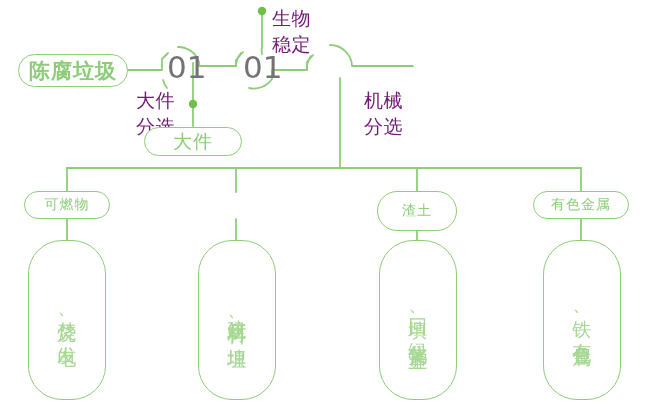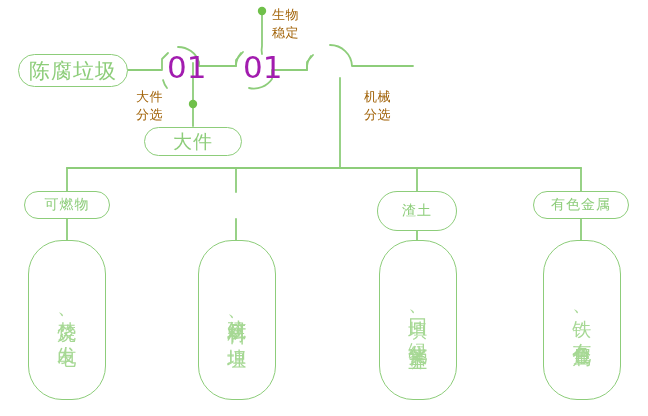--- a/index.html
+++ b/index.html
@@ -44,32 +44,32 @@
     line-height:1.45;
     letter-spacing:2px;
     color:#a6d894;
     white-space:nowrap;
   }
 
   
   .step{
     position:absolute;
     font-size:31px;
-    color:#a21caf;
+    color:#737373;
     letter-spacing:0px;
     line-height:1;
     font-family:"DejaVu Sans","Liberation Sans",sans-serif;
   }
 
   
   .caption{
     position:absolute;
-    font-size:13px;
+    font-size:19px;
     line-height:1.35;
-    color:#a16207;
+    color:#701a75;
     white-space:nowrap;
     letter-spacing:0.5px;
   }
 </style>
 </head>
 <body>
 
 <div id="stage">
 
   <svg id="wires" viewBox="0 0 648 416" width="648" height="416" aria-hidden="true">
@@ -106,21 +106,21 @@
       <path d="M417,219 L417,240"></path>
       <path d="M581,219 L581,240"></path>
 
       <path d="M193,104 L193,126"></path>
     </g>
 
     <circle cx="262" cy="11" r="4.2" fill="#6fc04a"></circle>
     <circle cx="193" cy="104" r="4.2" fill="#6fc04a"></circle>
   </svg>
 
-  <div class="pill big" style="left:18px;top:54px;width:110px;height:33px;">
+  <div class="pill big" style="left:18px;top:54px;width:110px;height:33px;font-weight:bold;">
     <span>陈腐垃圾</span>
   </div>
 
   <div class="step" style="left:167px;top:52px;">01</div>
   <div class="step" style="left:243px;top:52px;">01</div>
 
   <div class="caption" style="left:136px;top:88px;text-align:center;">
     <div>大件</div>
     <div>分选</div>
   </div>

